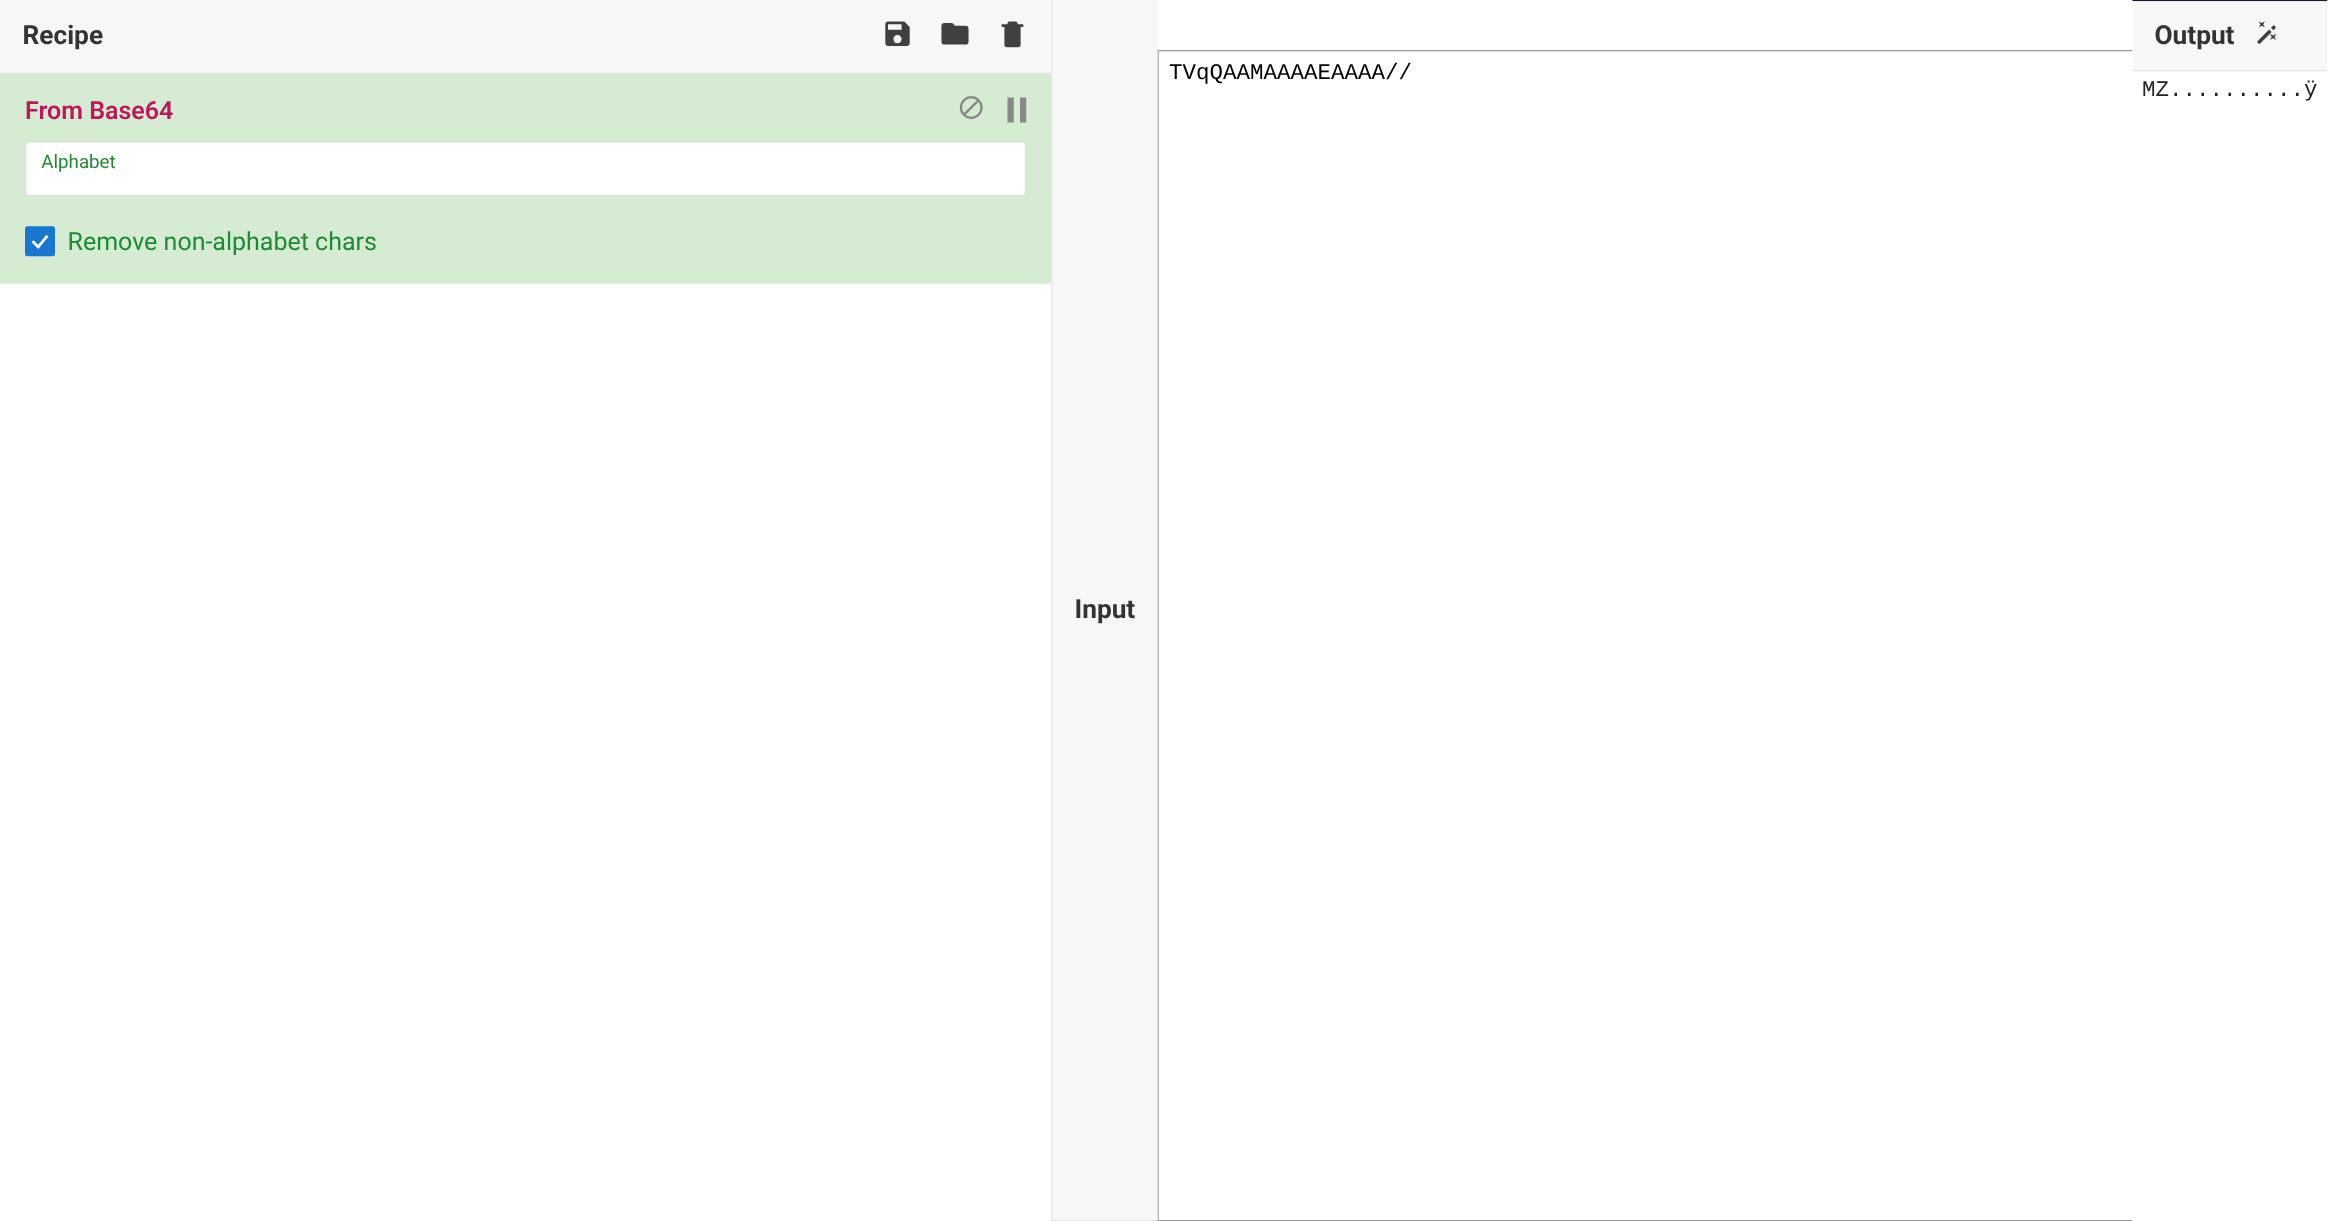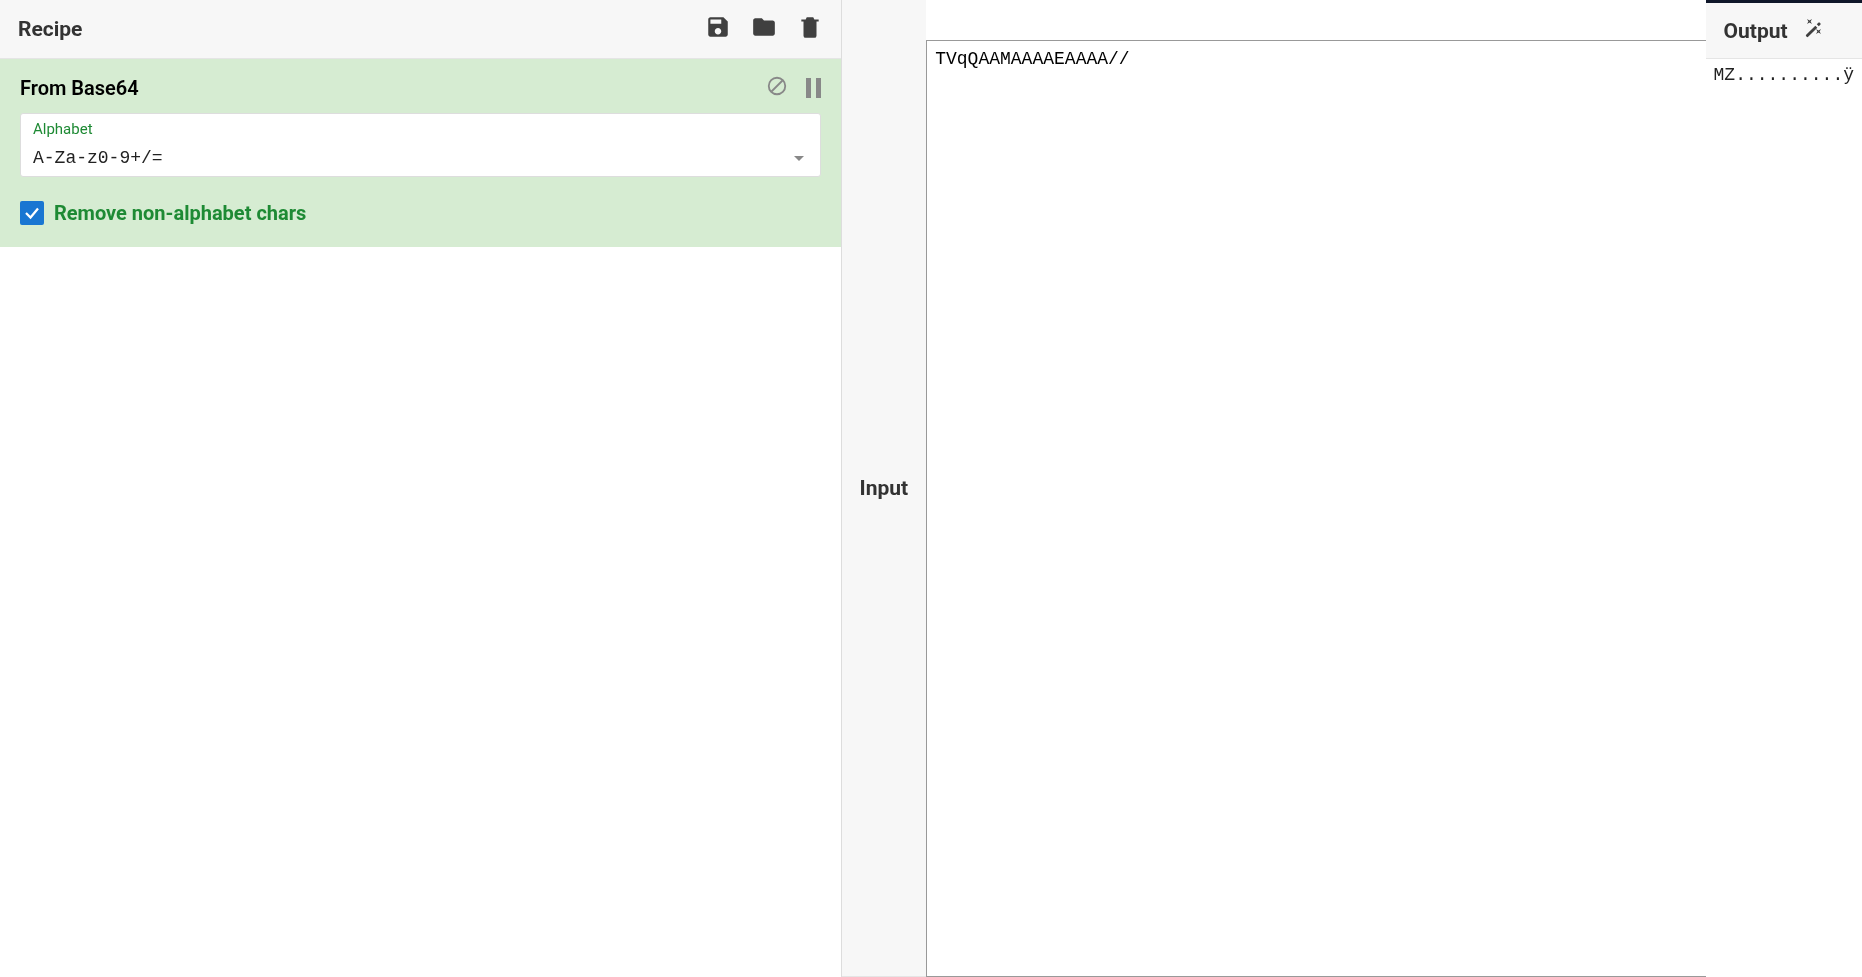--- a/index.html
+++ b/index.html
@@ -58,21 +58,21 @@
   }
   .op-head {
     display: flex;
     align-items: center;
     justify-content: space-between;
     padding: 16px 20px 12px 20px;
   }
   .op-name {
     font-size: 20px;
     font-weight: 600;
-    color: #000000;
+    color: #be185d;
   }
   .op-icons {
     display: flex;
     gap: 18px;
     align-items: center;
   }
   .op-icon {
     width: 22px;
     height: 22px;
     stroke: #888;
@@ -111,21 +111,20 @@
     border-left: 5px solid transparent;
     border-right: 5px solid transparent;
     border-top: 5px solid #888;
     margin-right: 4px;
   }
   .checkbox-row {
     margin-top: 24px;
     display: flex;
     align-items: flex-end;
     gap: 10px;
-    font-weight: bold;
   }
   .cbox {
     width: 24px;
     height: 24px;
     background: #1976d2;
     display: flex;
     align-items: center;
     justify-content: center;
     cursor: pointer;
     border-radius: 2px;
@@ -148,21 +147,21 @@
     border: 1px solid #999;
     margin: 0;
     padding: 8px 8px;
     font-family: "Courier New", monospace;
     font-size: 18px;
     resize: none;
     outline: none;
     border-right: none;
   }
   .output-wrap {
-    border-top: 3px solid #0f172a;
+    border-top: 1px solid #0f172a;
   }
   .output-header {
     background: #f7f7f7;
     border-bottom: 1px solid #e5e5e5;
     padding: 12px 18px;
     display: flex;
     align-items: center;
     gap: 14px;
     min-height: 56px;
   }
@@ -224,24 +223,20 @@
           </span>
           <span class="pause-bars">
             <span></span>
               <span></span>
           </span>
         </div>
       </div>
       <div class="op-body">
         <div class="field-wrap">
           <span class="field-label">Alphabet</span>
-          <div class="field-value-row">
-            <span class="field-value">A-Za-z0-9+/=</span>
-            <span class="dropdown-caret"></span>
-          </div>
         </div>
         <div class="checkbox-row">
           <div class="cbox">
             <svg viewBox="0 0 24 24">
                 <polyline points="4 12 10 18 20 6"></polyline>
               </svg>
           </div>
           <span class="cbox-label">Remove non-alphabet chars</span>
         </div>
       </div>

